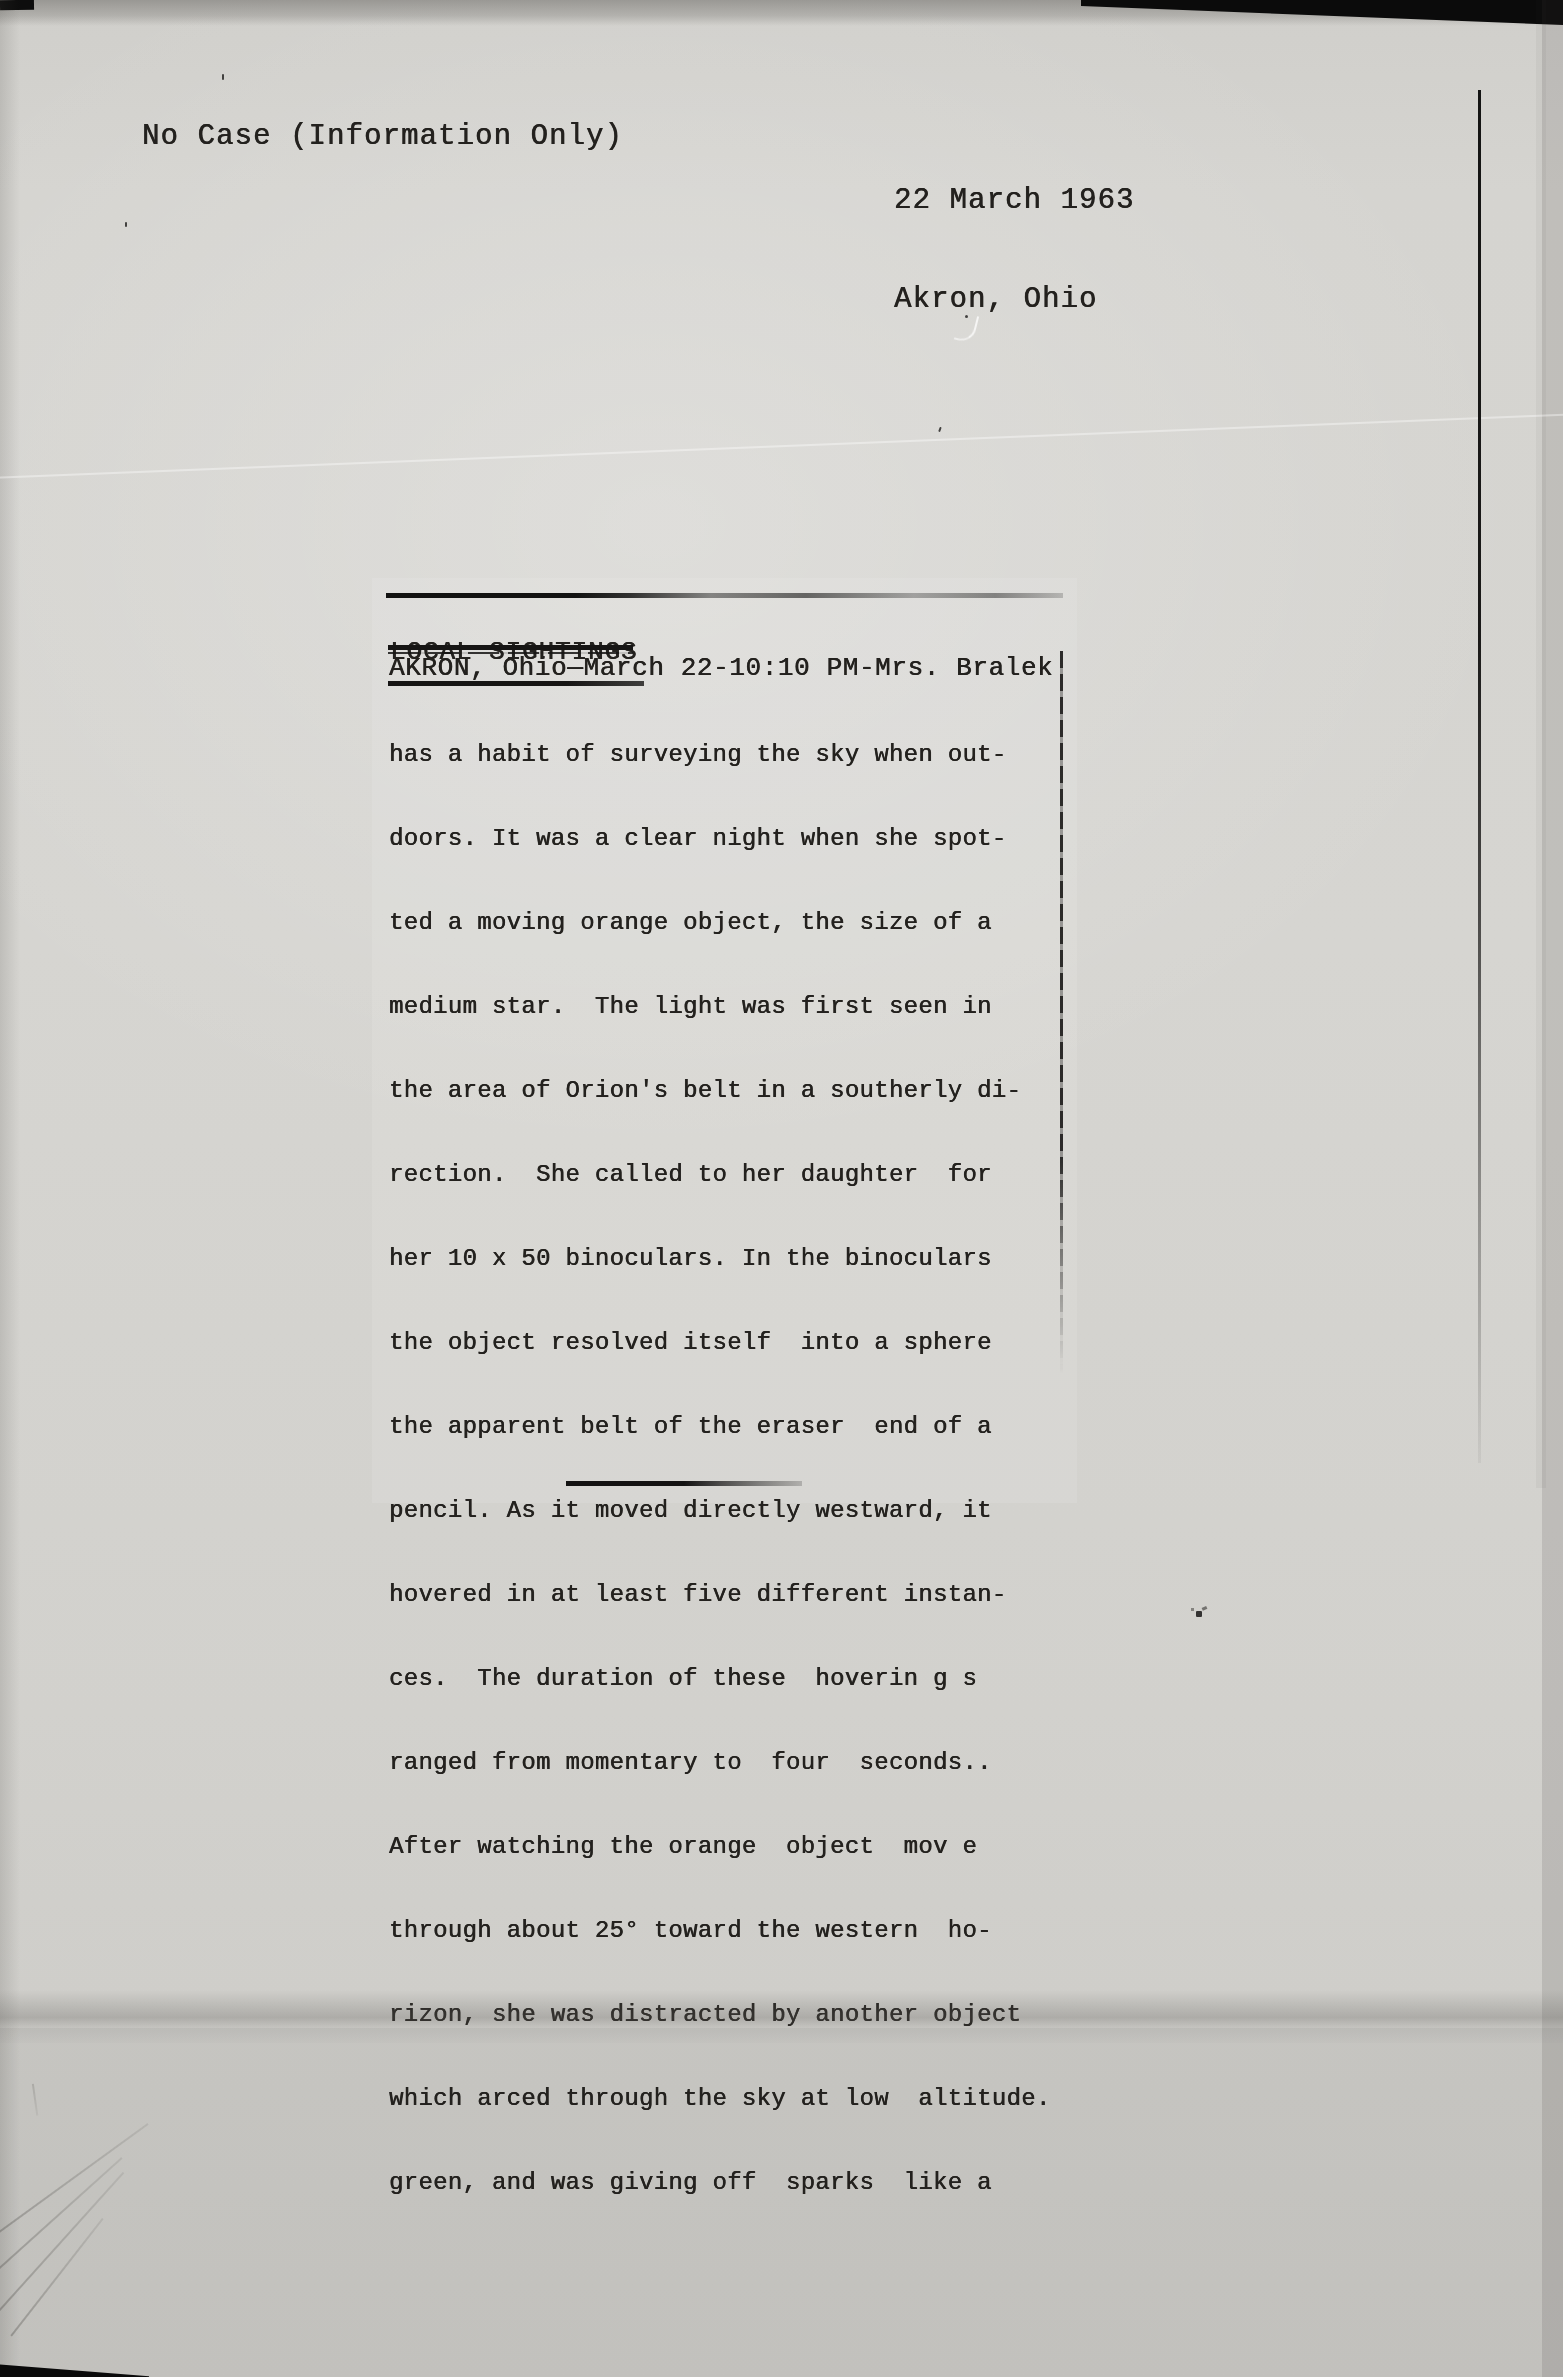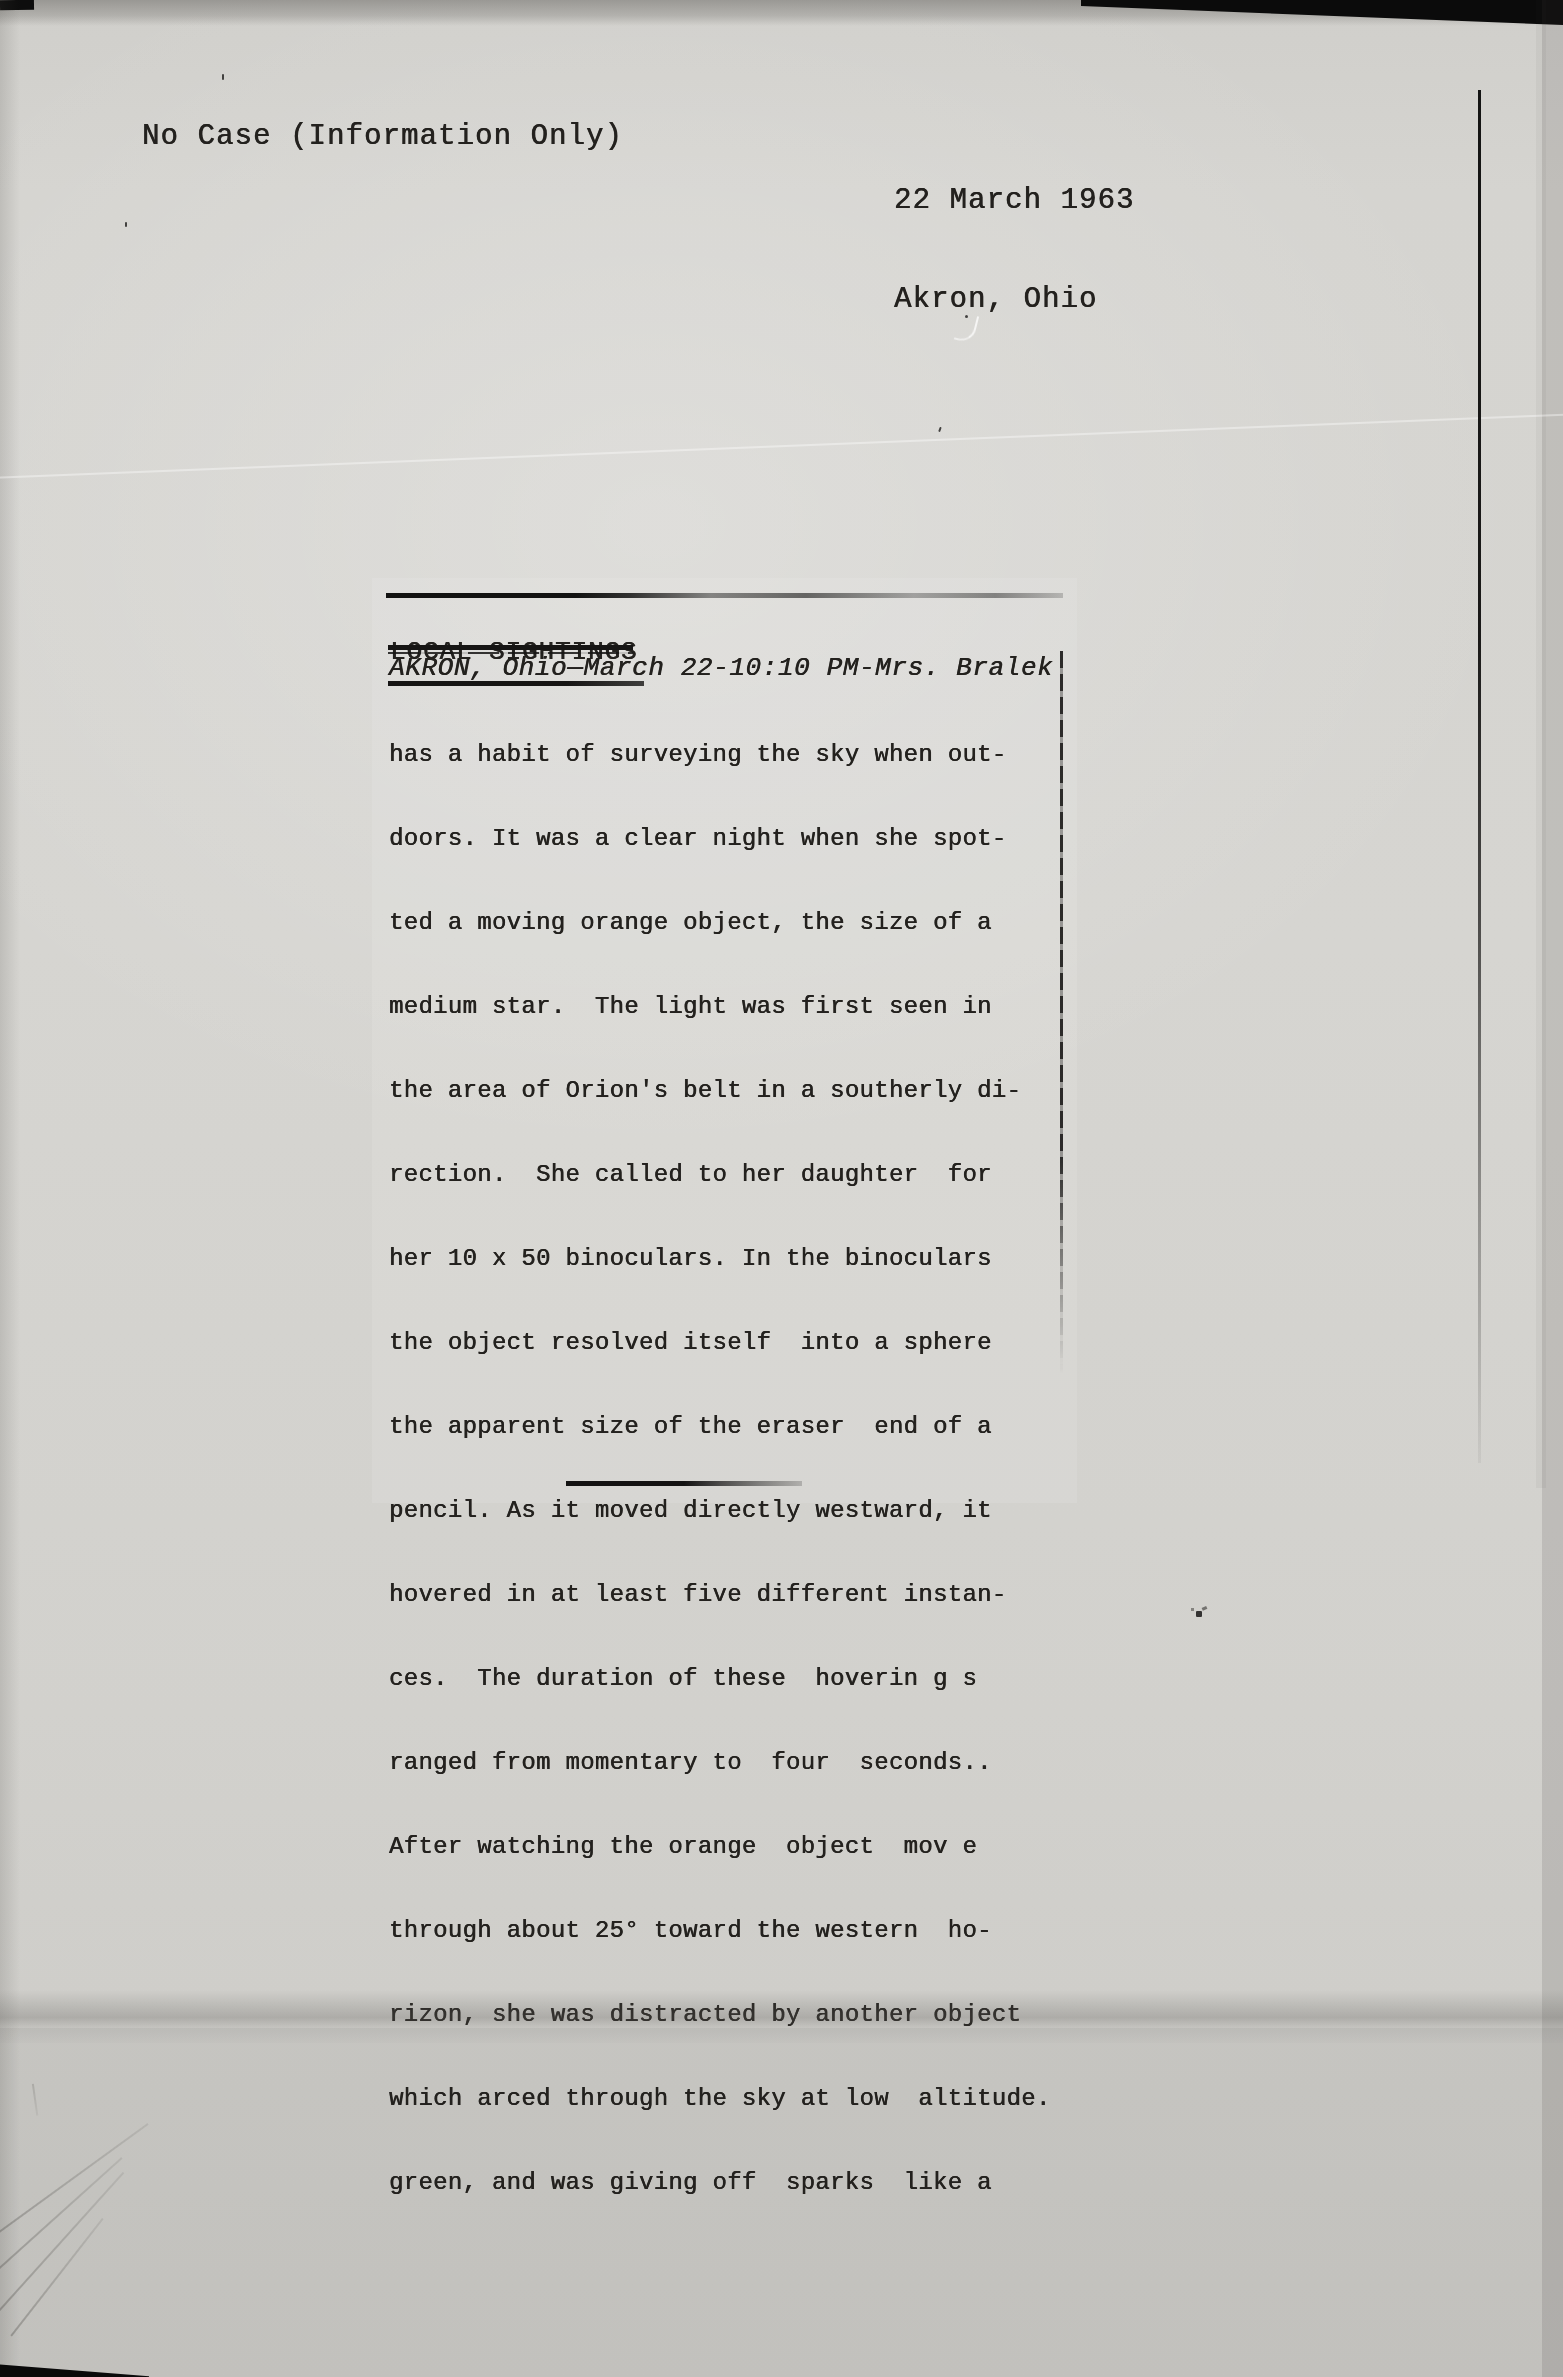--- a/index.html
+++ b/index.html
@@ -66,21 +66,21 @@
   .header-left{left:142px;top:120px;font-size:29px;letter-spacing:1.1px;}
   .header-right{left:894px;top:118px;font-size:29px;letter-spacing:1.1px;line-height:33px;}
   
   .clip-backdrop{left:372px;top:578px;width:705px;height:925px;background:rgba(255,255,255,0.10);}
   .rule-top{left:386px;top:593px;width:677px;height:5.1px;
     background:linear-gradient(to right,#121211 0%,#121211 28%,rgba(18,18,17,0.85) 36%,rgba(18,18,17,0.45) 48%,rgba(18,18,17,0.6) 62%,rgba(18,18,17,0.3) 78%,rgba(18,18,17,0.45) 90%,rgba(18,18,17,0.2) 100%);}
   .clip-title{left:390px;top:617px;font-size:26px;letter-spacing:0.9px;margin-top:20px;}
   .title-underline-1{left:388px;top:645px;width:245px;height:4.6px;background:#161514;}
   .title-underline-2{left:388px;top:652px;width:245px;height:2.3px;
     background:repeating-linear-gradient(to right,rgba(22,21,20,0.85) 0 31px, rgba(22,21,20,0.15) 31px 40px);}
-  .clip-dateline{left:389px;top:653px;font-size:26px;letter-spacing:0.6px;font-style:italic;}
+  .clip-dateline{left:389px;top:653px;font-size:26px;letter-spacing:0.6px;}
   .dateline-underline{left:388px;top:681px;width:256px;height:4.6px;
     background:linear-gradient(to right,#161514 0 70%,rgba(22,21,20,0.8) 100%);}
   .clip-body{left:389px;top:685px;font-size:24px;letter-spacing:0.3px;line-height:28px;}
   .clip-right-rule{left:1060px;top:651px;width:2.9px;height:722px;
     background:repeating-linear-gradient(to bottom,rgba(24,23,22,0.9) 0 17px,rgba(24,23,22,0.35) 17px 23px);
     -webkit-mask-image:linear-gradient(to bottom,#000 70%,rgba(0,0,0,0.25) 92%,transparent);
     mask-image:linear-gradient(to bottom,#000 70%,rgba(0,0,0,0.25) 92%,transparent);}
   .rule-bottom{left:566px;top:1481px;width:236px;height:5.1px;
     background:linear-gradient(to right,#131212 0%,#131212 50%,rgba(19,18,18,0.7) 66%,rgba(19,18,18,0.45) 82%,rgba(19,18,18,0.2) 100%);}
 </style>
@@ -116,21 +116,21 @@
 
   <div class="abs ink clip-body">
     <div>has a habit of surveying the sky when out-</div>
     <div>doors. It was a clear night when she spot-</div>
     <div>ted a moving orange object, the size of a</div>
     <div>medium star.  The light was first seen in</div>
     <div>the area of Orion's belt in a southerly di-</div>
     <div>rection.  She called to her daughter  for</div>
     <div>her 10 x 50 binoculars. In the binoculars</div>
     <div>the object resolved itself  into a sphere</div>
-    <div>the apparent size of the eraser  end of a</div>
+    <div>the apparent belt of the eraser  end of a</div>
     <div>pencil. As it moved directly westward, it</div>
     <div>hovered in at least five different instan-</div>
     <div>ces.  The duration of these  hoverin g s</div>
     <div>ranged from momentary to  four  seconds..</div>
     <div>After watching the orange  object  mov e</div>
     <div>through about 25° toward the western  ho-</div>
     <div>rizon, she was distracted by another object</div>
     <div>which arced through the sky at low  altitude.</div>
     <div>green, and was giving off  sparks  like a</div>
     

